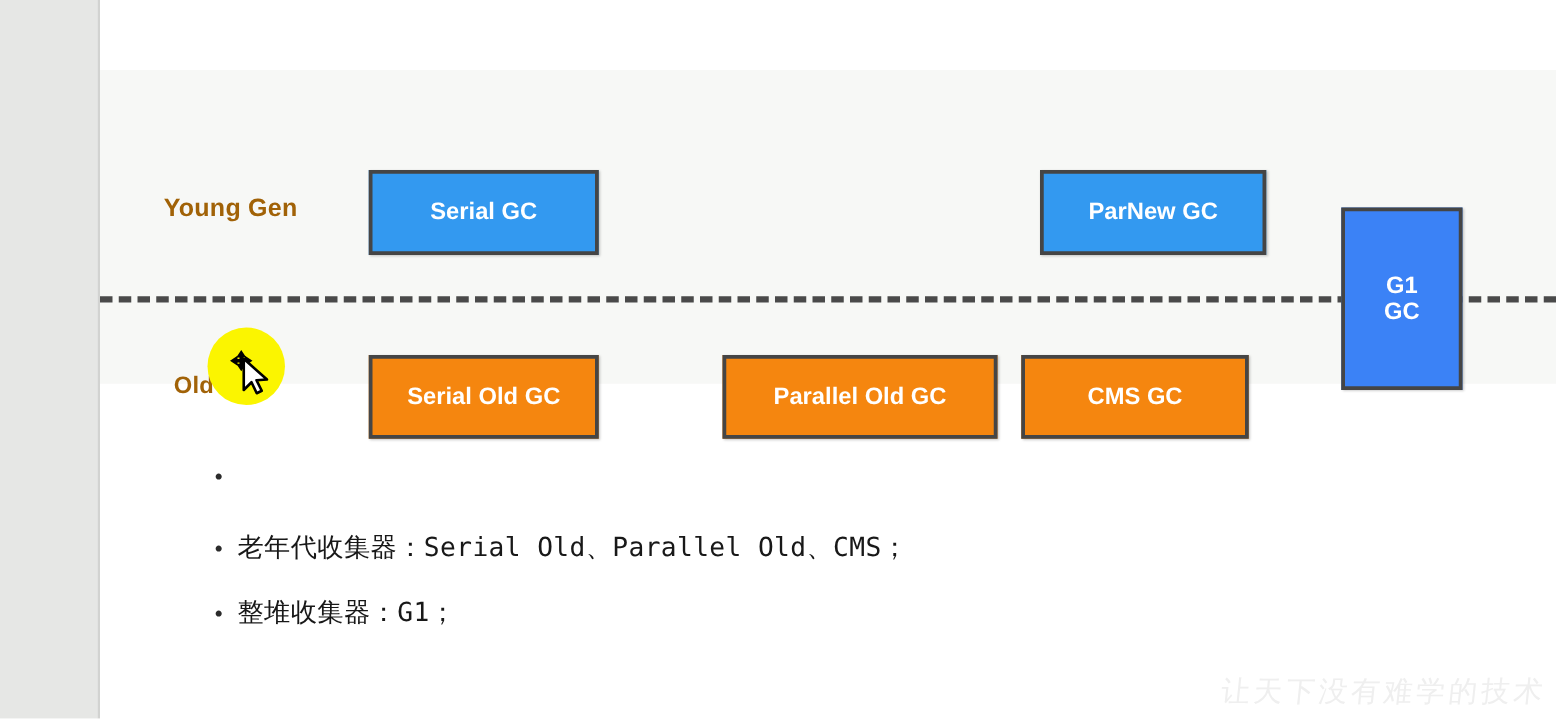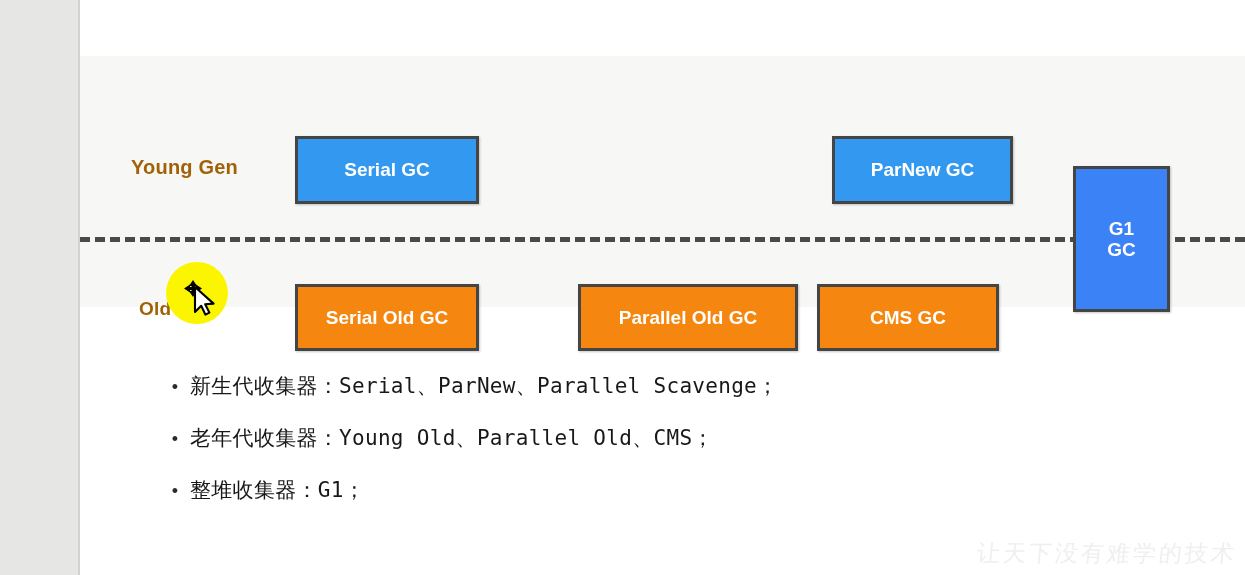--- a/index.html
+++ b/index.html
@@ -184,26 +184,25 @@
       <div class="gc-box gc-old" id="box-parallel-old-gc">Parallel Old GC</div>
 
       <div class="gc-box gc-old" id="box-cms-gc">CMS GC</div>
 
     </div>
 
     <div id="bullet-list">
 
       <div class="bullet-row">
         <span class="bullet-dot">•</span>
-        <span class="bullet-text">新生代收集器：Serial、ParNew、Parallel Scavenge；</span>
       </div>
 
       <div class="bullet-row">
         <span class="bullet-dot">•</span>
-        <span class="bullet-text">老年代收集器：Young Old、Parallel Old、CMS；</span>
+        <span class="bullet-text">老年代收集器：Serial Old、Parallel Old、CMS；</span>
       </div>
 
       <div class="bullet-row">
         <span class="bullet-dot">•</span>
         <span class="bullet-text">整堆收集器：G1；</span>
       </div>
 
     </div>
 
     <div id="watermark">让天下没有难学的技术</div>

